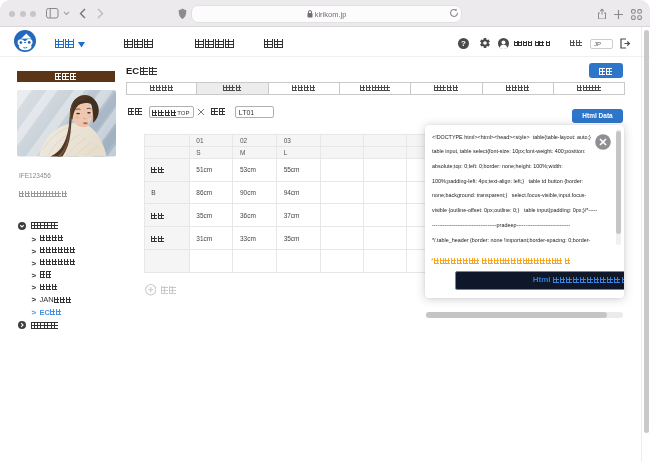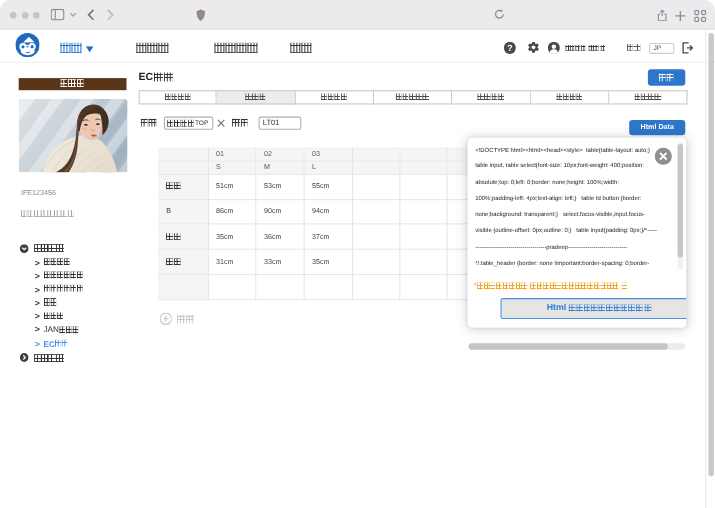--- a/index.html
+++ b/index.html
@@ -39,21 +39,21 @@
 #twrap{position:absolute;left:143.7px;top:133.7px;width:479.5px;height:140px;overflow:hidden}
 table{border-collapse:collapse;table-layout:fixed}
 td{border:1px solid #e7e7e7;font-size:6.5px;color:#444;padding:0 0 0 6.5px;background:#fff;overflow:hidden}
 tr.hd td{height:12px;background:#f5f5f5;color:#555}
 td.lab{background:#f5f5f5}
 tr.dr td{height:22.85px}
 
 #pop{position:absolute;left:425px;top:124.7px;width:198.5px;height:173.3px;background:#fff;border-radius:4px;box-shadow:0 1px 10px rgba(60,60,60,.25),0 0 2px rgba(0,0,0,.08);overflow:hidden}
 #code{position:absolute;left:7px;top:5px;width:183px;height:121px;overflow:hidden;font-size:5.4px;color:#222;letter-spacing:0}
 #code div{white-space:nowrap;height:14.7px;line-height:14.7px;overflow:hidden}
-#bluebox{position:absolute;left:30px;top:146.8px;width:175px;height:18.9px;border:1.4px solid #4a90e2;background:#e5e5e5;border-radius:2px;text-align:left;line-height:16px;color:#2f7cd4;font-weight:bold;font-size:8px}
+#bluebox{position:absolute;left:30px;top:146.8px;width:175px;height:18.9px;border:1.4px solid #4a90e2;background:#0f172a;border-radius:2px;text-align:right;line-height:16px;color:#2f7cd4;font-weight:bold;font-size:8px}
 </style></head><body>
 
 <div id="tbar">
  <div class="tl" style="left:9.2px"></div>
  <div class="tl" style="left:19.5px"></div>
  <div class="tl" style="left:29.8px"></div>
  <svg class="ab" style="left:46px;top:8px" width="13" height="11" viewBox="0 0 13 11">
       <rect x="0.5" y="0.5" width="11.5" height="9.5" rx="2" fill="none" stroke="#8a868a"></rect>
       <line x1="4.2" y1="0.5" x2="4.2" y2="10" stroke="#8a868a"></line>
     </svg>
@@ -62,20 +62,24 @@
     </svg>
  <svg class="ab" style="left:79px;top:8px" width="7" height="11" viewBox="0 0 7 11">
       <path d="M6 1L1.5 5.5L6 10" fill="none" stroke="#757175" stroke-width="1.4"></path>
     </svg>
  <svg class="ab" style="left:96.5px;top:8px" width="7" height="11" viewBox="0 0 7 11">
       <path d="M1 1l4.5 4.5L1 10" fill="none" stroke="#bdb9bd" stroke-width="1.4"></path>
     </svg>
  <svg class="ab" style="left:178px;top:7.5px" width="9" height="12" viewBox="0 0 9 12">
       <path d="M4.5 0.5C3 1.6 1.6 2 0.7 2c0 4.2 0.6 7 3.8 9 3.2-2 3.8-4.8 3.8-9-0.9 0-2.3-0.4-3.8-1.5z" fill="#8e8a8e"></path>
     </svg>
+ <div id="urlbar"><svg width="6" height="8" viewBox="0 0 6 8" style="vertical-align:-1px">
+        <rect x="0.5" y="3" width="5" height="4.5" rx="0.8" fill="#716d71"></rect>
+        <path d="M1.5 3V2a1.5 1.5 0 013 0v1" fill="none" stroke="#716d71"></path>
+      </svg> kirikom.jp</div>
  <svg class="ab" style="left:449px;top:8px" width="10" height="10" viewBox="0 0 10 10">
       <path d="M8.5 5a3.5 3.5 0 11-1-2.5" fill="none" stroke="#8e8a8e" stroke-width="1.1"></path>
       <path d="M7.5 0.5v2.2h-2.2z" fill="#8e8a8e"></path>
     </svg>
  <svg class="ab" style="left:596.5px;top:7.5px" width="10" height="12" viewBox="0 0 10 12">
       <path d="M1 4.5h2v1H2v5h6v-5H7v-1h2V11H1z" fill="#8e8a92"></path>
       <path d="M4.5 1.5v5h1v-5z" fill="#8e8a92"></path>
       <path d="M2.8 2.8L5 0.6l2.2 2.2-0.7 0.7L5 2l-1.5 1.5z" fill="#8e8a92"></path>
     </svg>
  <svg class="ab" style="left:613px;top:8.5px" width="11" height="11" viewBox="0 0 11 11">

